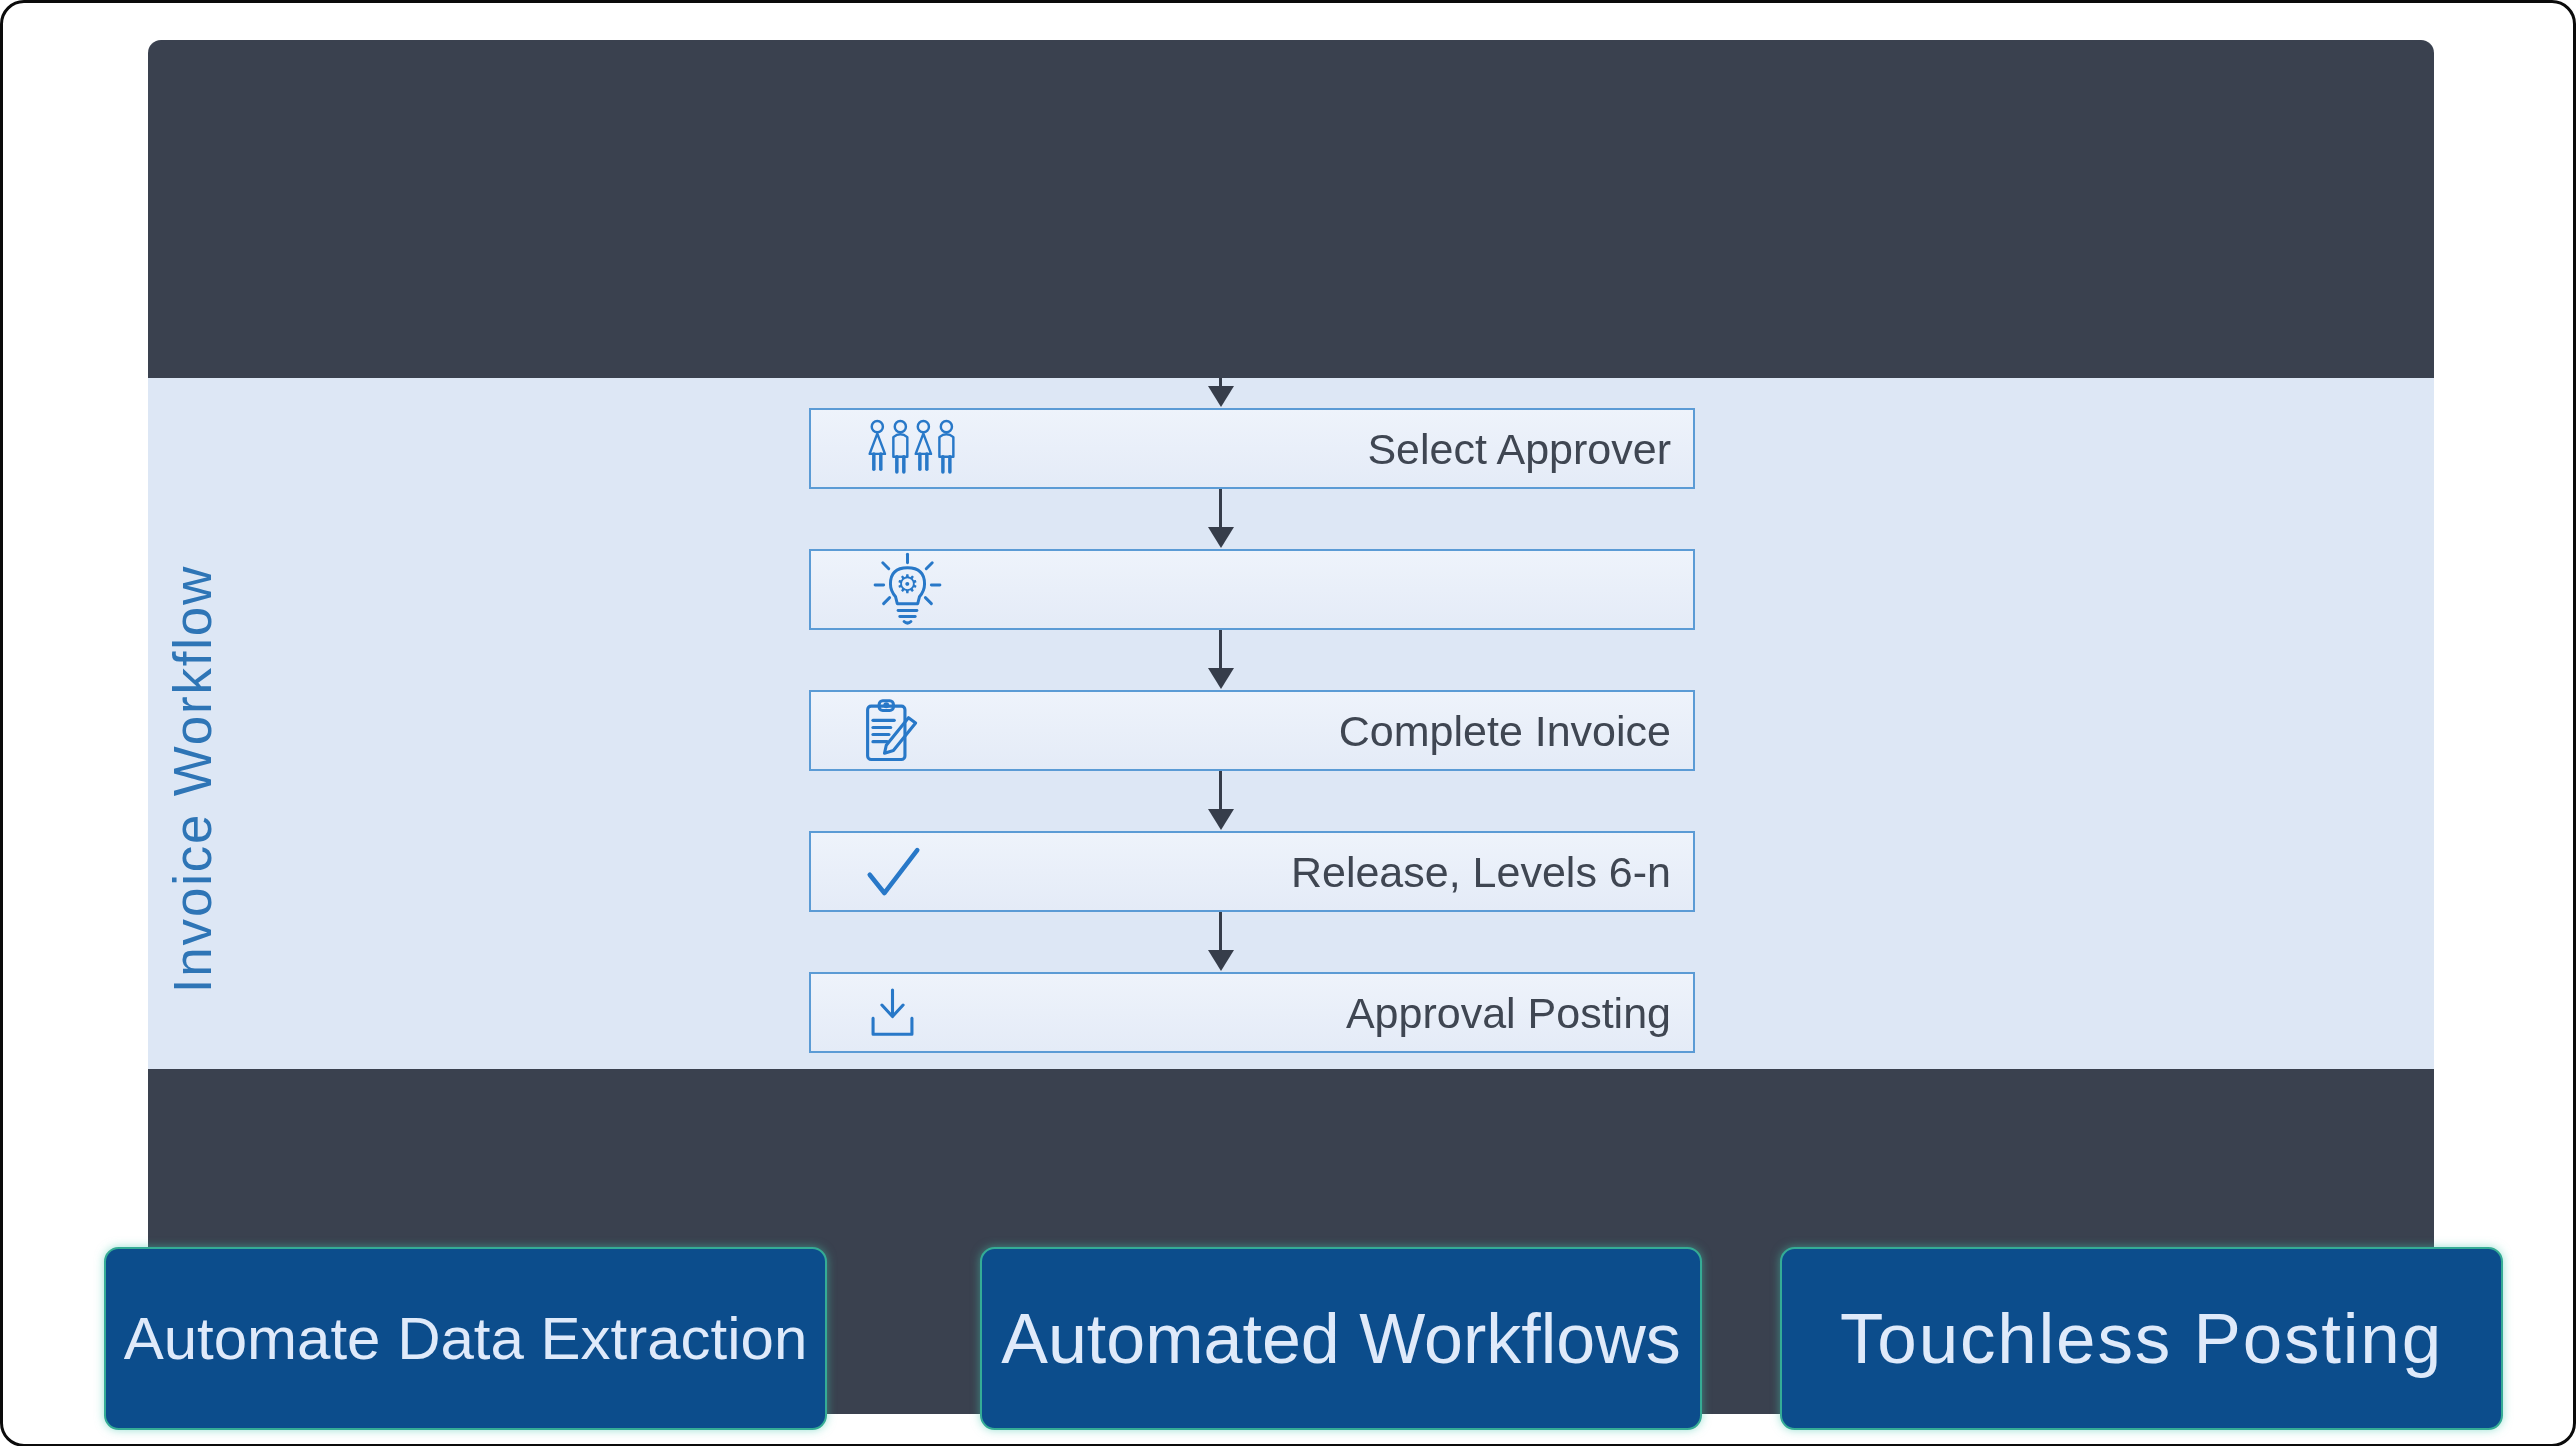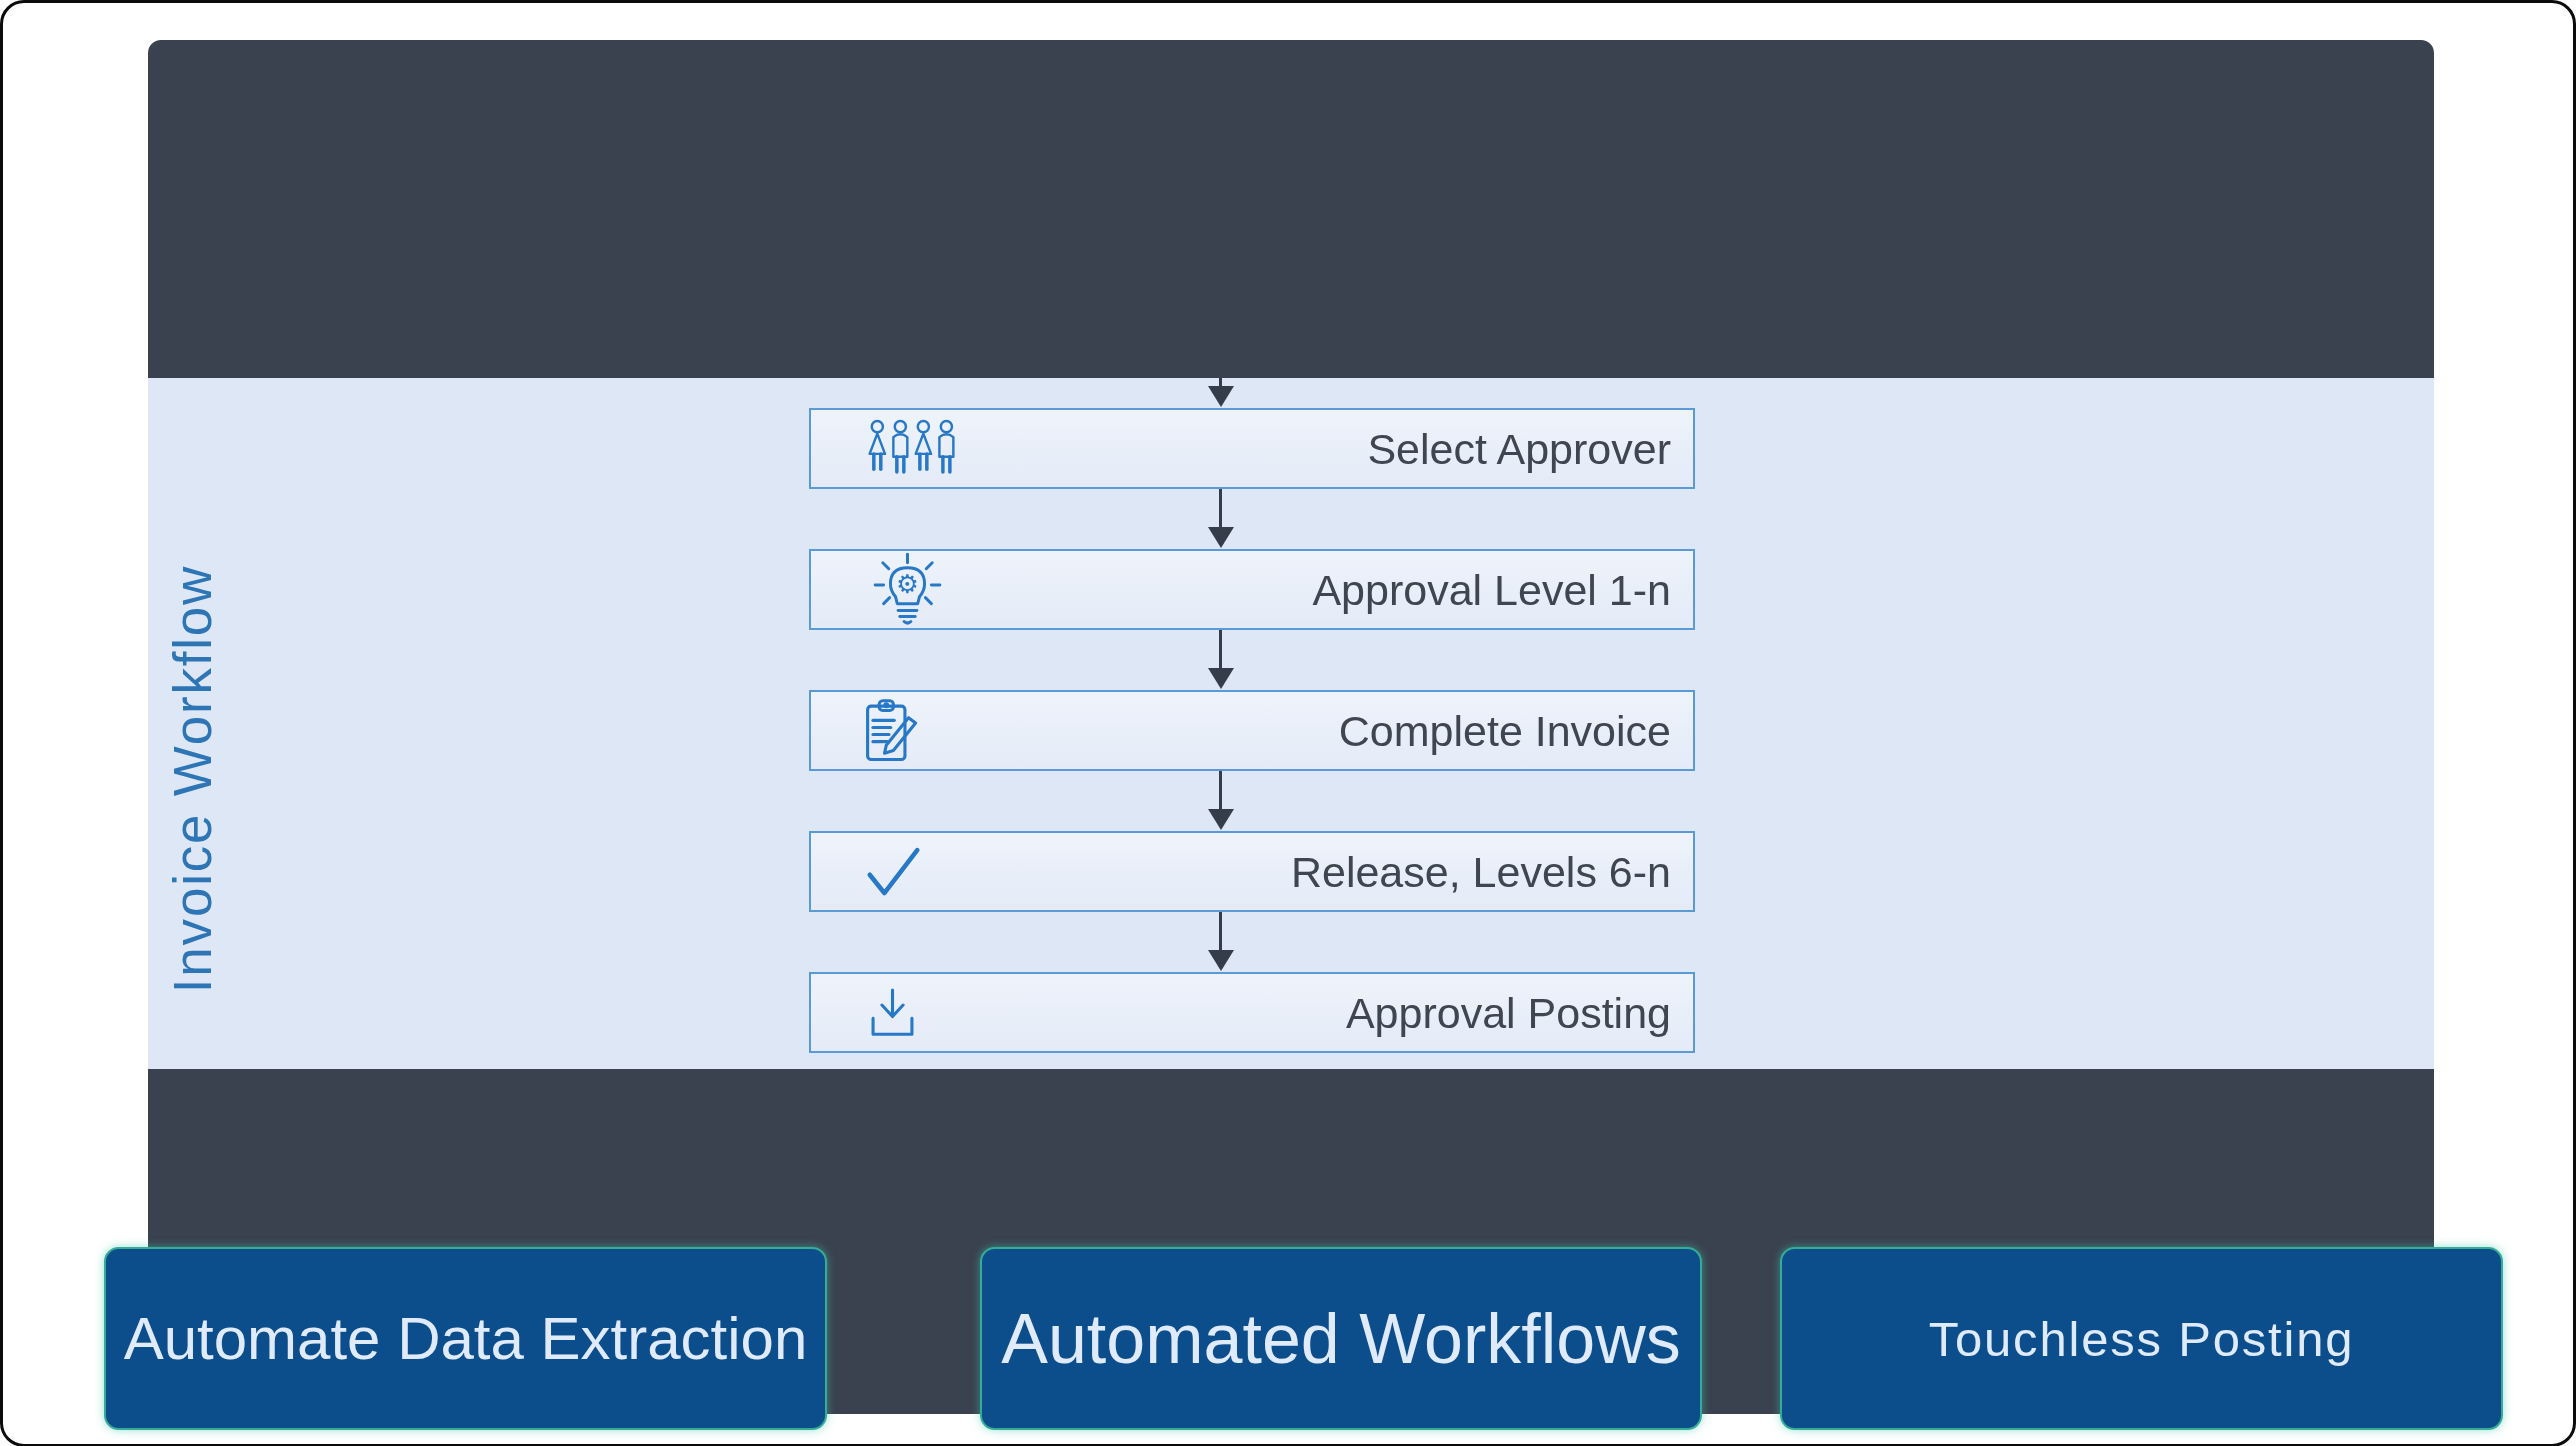--- a/index.html
+++ b/index.html
@@ -28,21 +28,21 @@
   .a0{top:375px}.a0 .stem{height:8.2px}
   .a1{top:486px}.a2{top:627px}.a3{top:768px}.a4{top:909px}
   .a1 .stem,.a2 .stem,.a3 .stem,.a4 .stem{height:38px}
   .btn{position:absolute;top:1244px;height:183px;box-sizing:border-box;
     background:#0c4d8c;border:2.7px solid #35ac95;border-radius:14.7px;
     color:#dfeafa;display:flex;align-items:center;justify-content:center;
     font-weight:300;white-space:nowrap;cursor:pointer;
     box-shadow:0 0 9.2px rgba(70,200,175,0.55);}
   .b1{left:101px;width:723px;font-size:60px;}
   .b2{left:977px;width:722px;font-size:70px;}
-  .b3{left:1777px;width:723px;font-size:49px;letter-spacing:1.8px;}
+  .b3{left:1777px;width:723px;font-size:71px;letter-spacing:1.8px;}
 </style>
 </head>
 <body>
 
 <div class="frame">
 
   <div class="dark-panel"></div>
   <div class="band"></div>
 
   <div class="vlabel">Invoice Workflow</div>
@@ -102,21 +102,20 @@
         <line x1="70" y1="38" x2="80" y2="38"></line>
         <line x1="14" y1="60" x2="21" y2="53"></line>
         <line x1="70" y1="60" x2="63" y2="53"></line>
         <path d="M28 52 Q22 45 22 37 Q22 18 42 18 Q62 18 62 37 Q62 45 56 52 L54 60 H30 Z"></path>
         <line x1="31" y1="68" x2="53" y2="68"></line>
         <line x1="33" y1="75" x2="51" y2="75"></line>
         <path d="M38 81 q4 4 8 0" fill="#2878c8"></path>
         <text x="42" y="47" text-anchor="middle" font-size="30" stroke="none" fill="#2878c8" font-family="DejaVu Sans, sans-serif">⚙</text>
       </svg>
     </span>
-    <span class="step-label">Approval Level 1-n</span>
   </div>
 
   <div class="step s3">
     <span class="step-icon">
       <svg width="57" height="64" viewBox="0 0 64 72" class="icon-stroke">
         <rect x="4" y="8" width="42" height="60" rx="4"></rect>
         <rect x="17" y="2" width="16" height="11" rx="4"></rect>
         <circle cx="25" cy="7" r="1.6"></circle>
         <line x1="10" y1="24" x2="34" y2="24"></line>
         <line x1="10" y1="32" x2="30" y2="32"></line>

